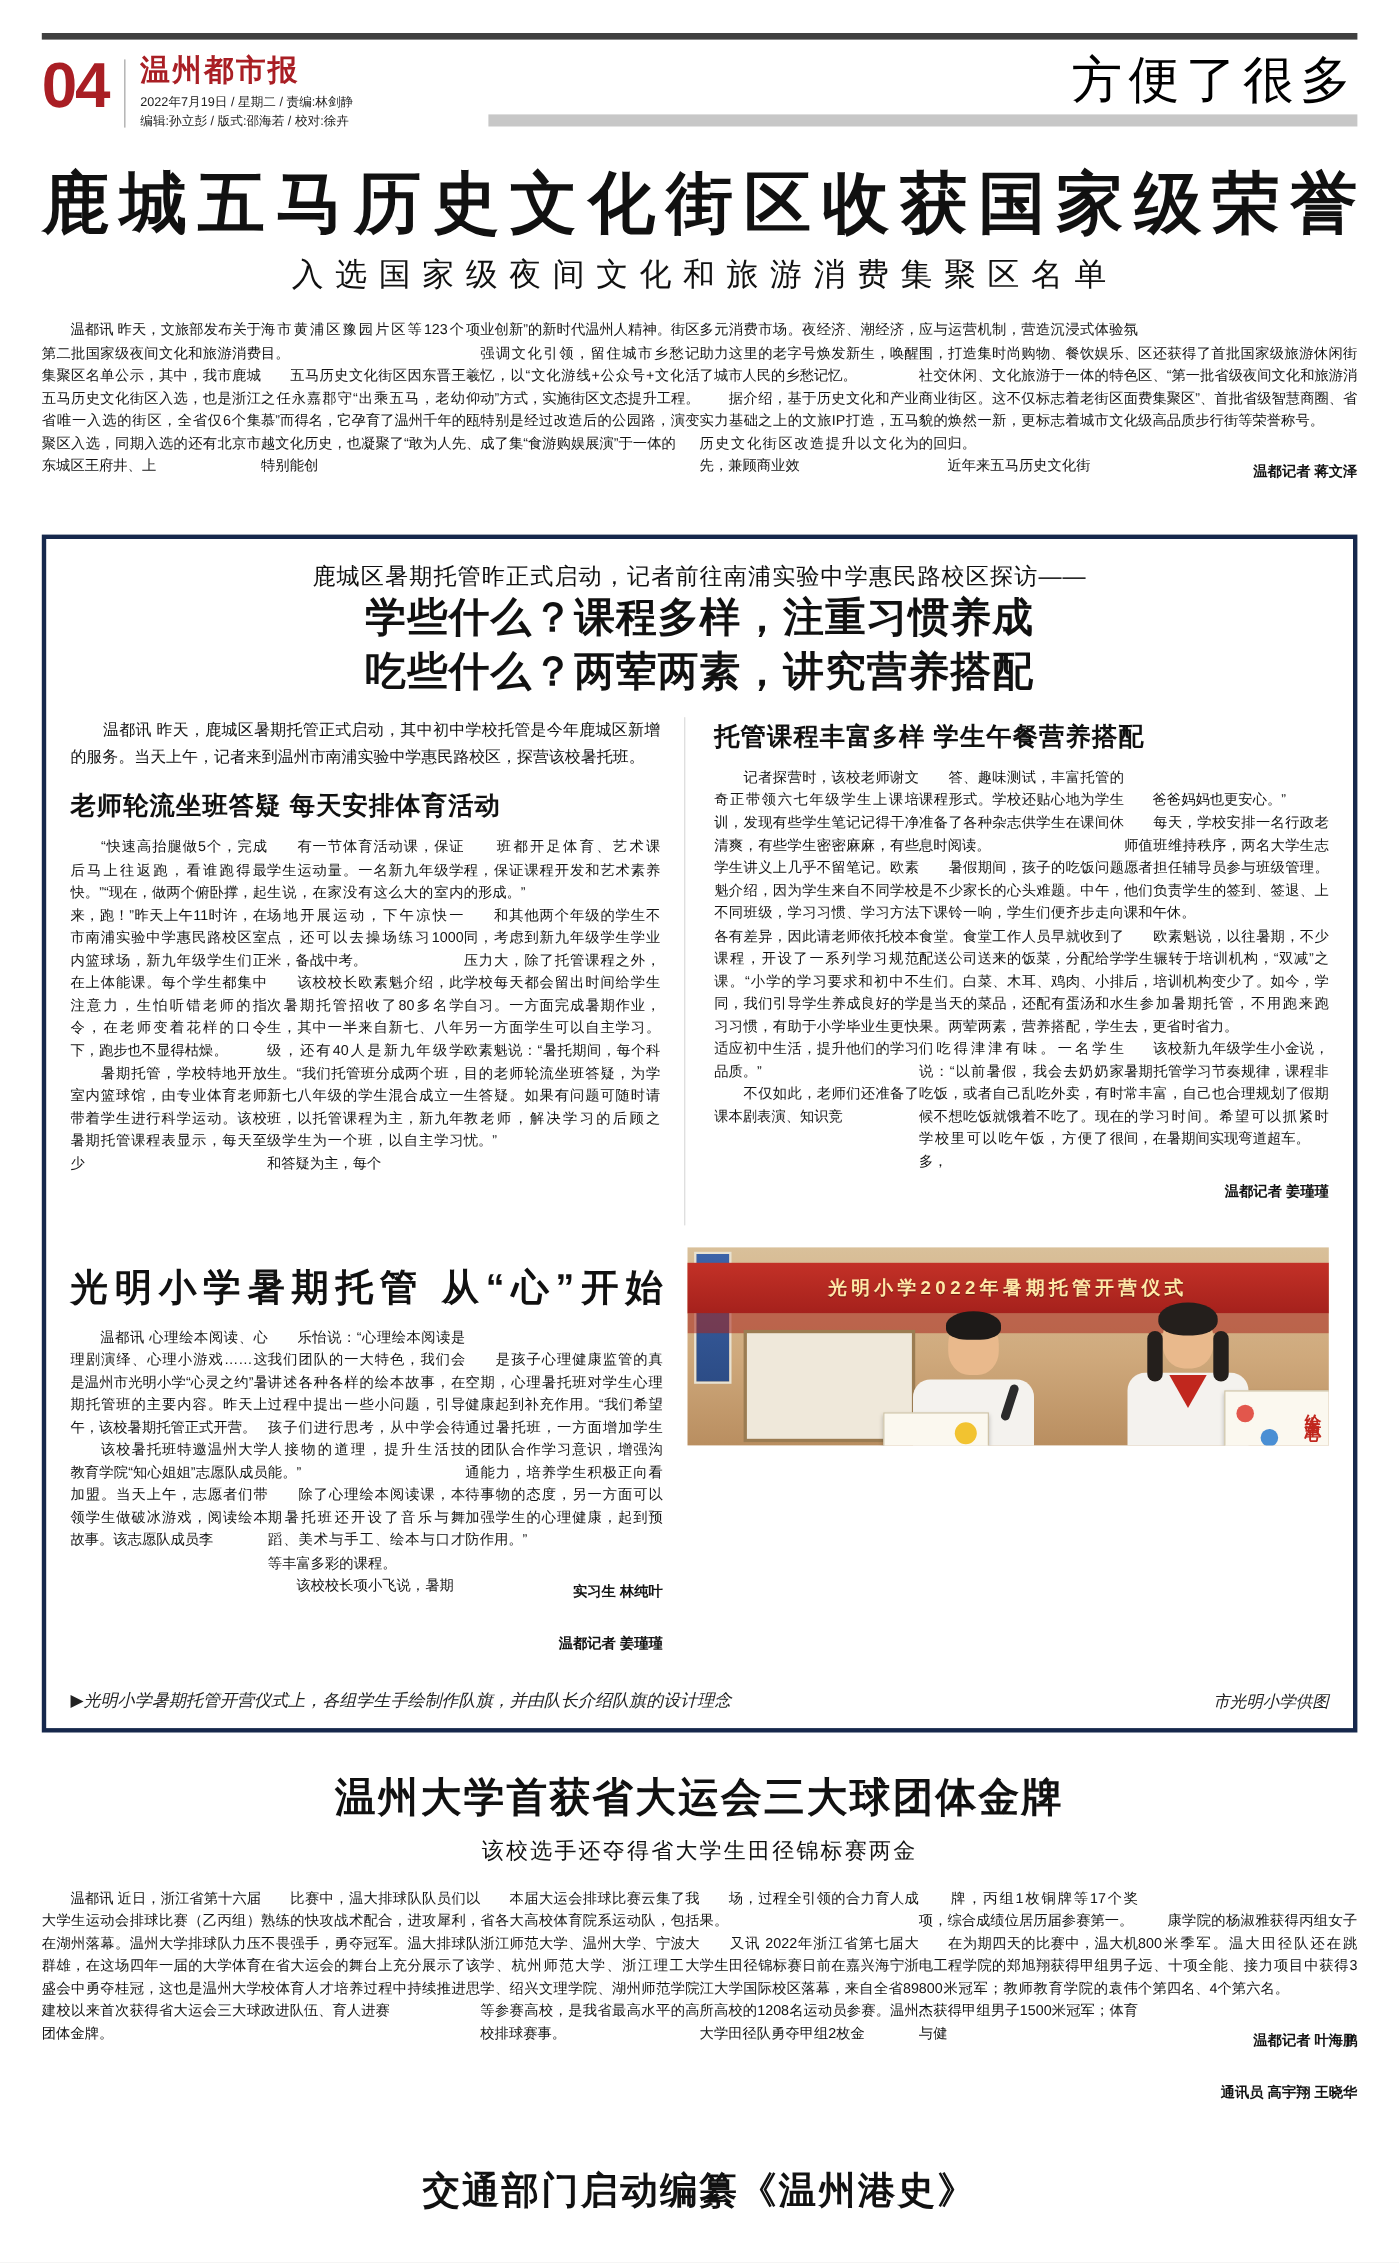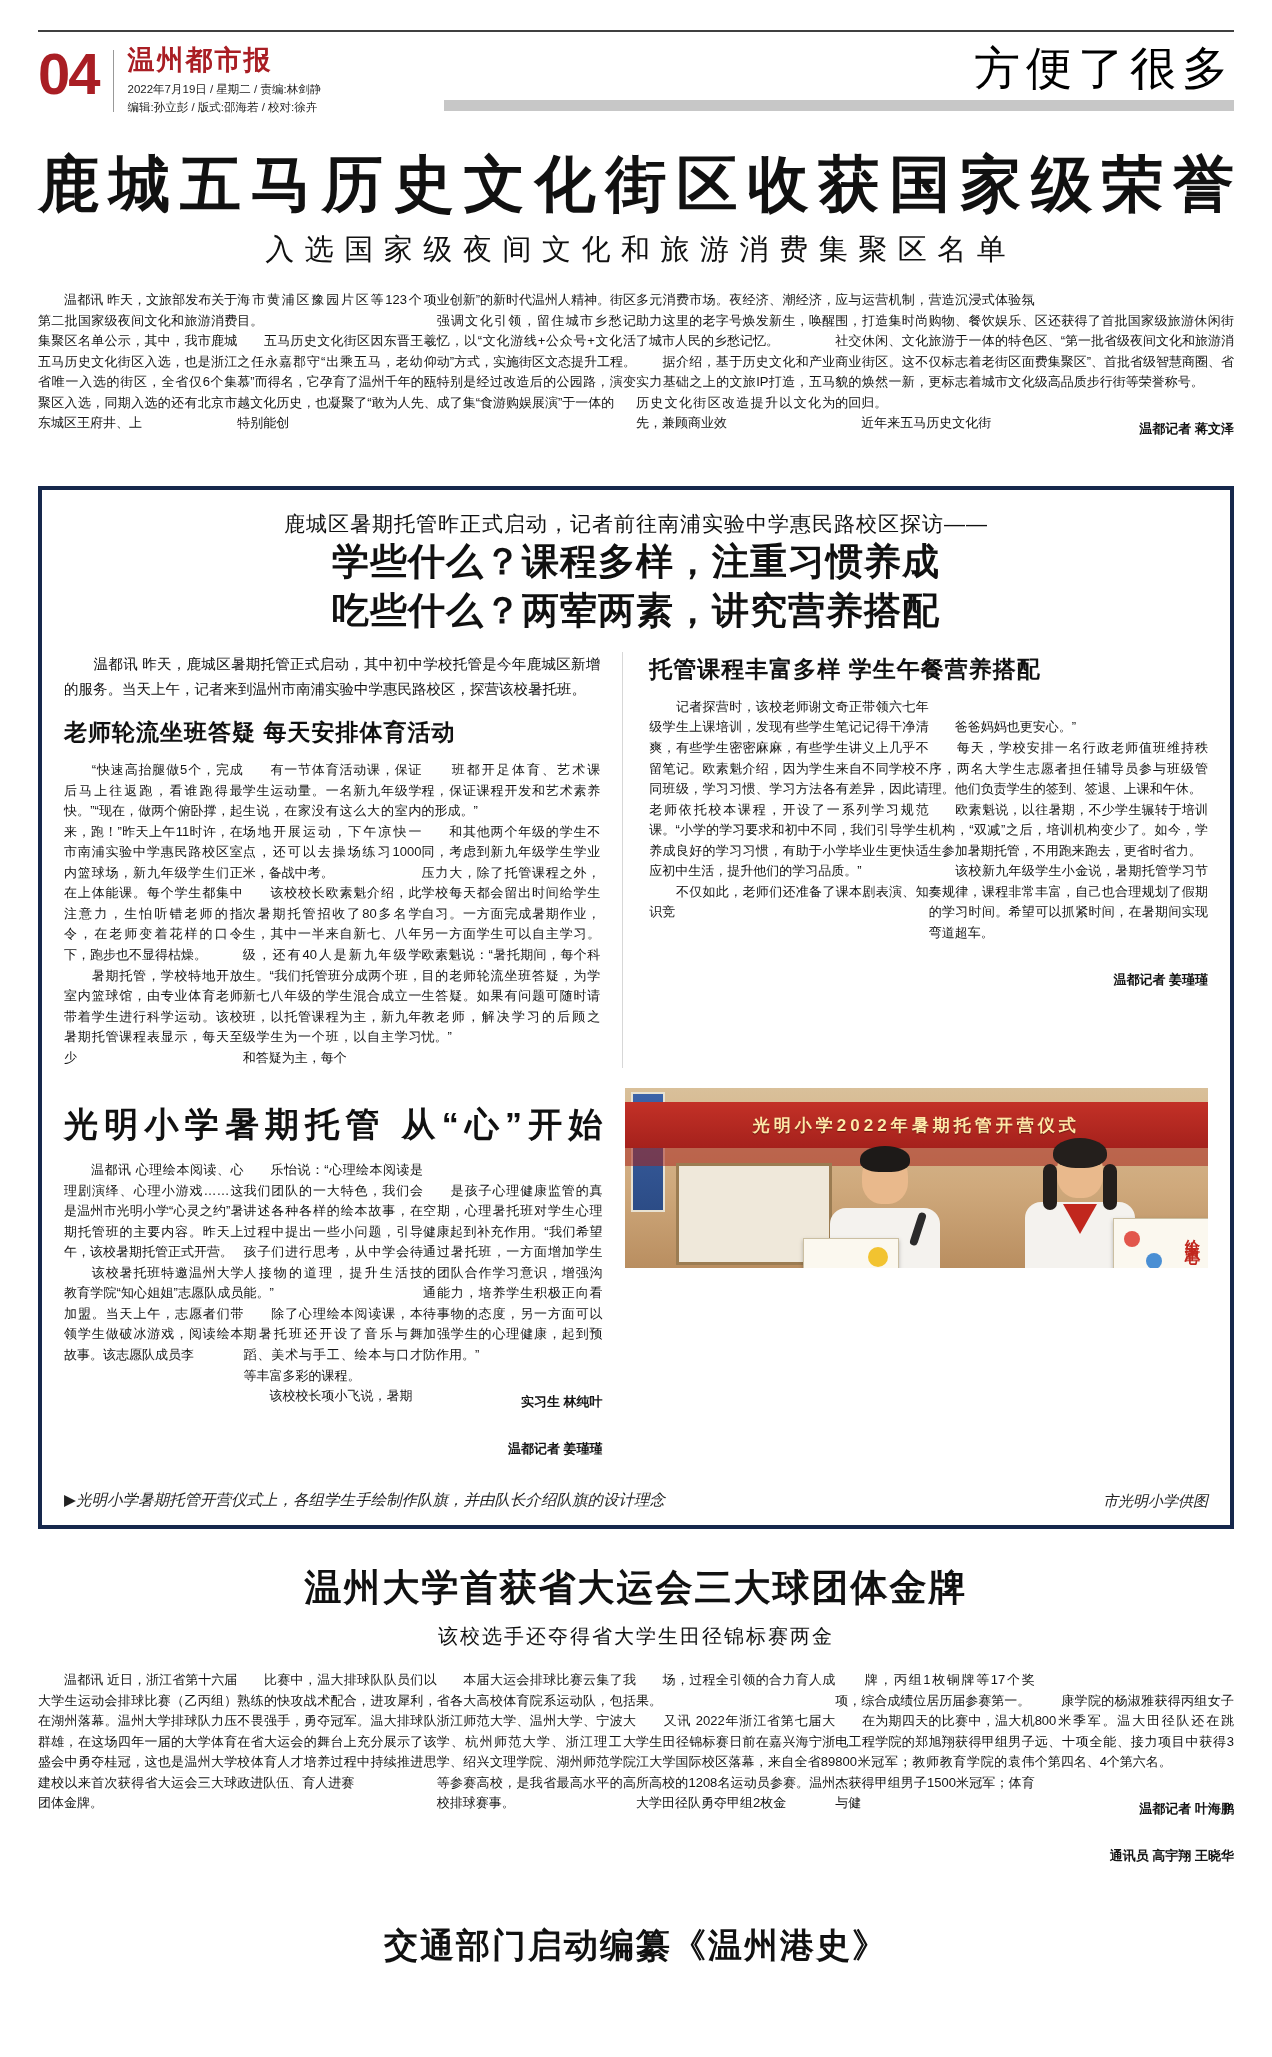--- a/index.html
+++ b/index.html
@@ -7,21 +7,21 @@
     --box-border:#16284c;
     --bar-gray:#c7c7c7;
     --ink:#111;
   }
   *{margin:0;padding:0;box-sizing:border-box;}
   html,body{background:#e8e8e8;}
   body{font-family:"Liberation Sans","DejaVu Sans",sans-serif;color:var(--ink);}
   .page{width:1272px;min-height:2057px;background:#fff;margin:0 auto;padding:30px 38px 30px;position:relative;}
 
   
-  .pheader{border-top:2px solid #404040;padding-top:14px;position:relative;height:110px;}
+  .pheader{border-top:6px solid #404040;padding-top:14px;position:relative;height:110px;}
   .pheader-left{display:flex;align-items:flex-start;gap:14px;}
   .pagenum{font-size:58px;line-height:0.95;font-weight:900;color:var(--accent-red);letter-spacing:-2px;}
   .pheader-div{width:1px;background:#999;height:62px;margin-top:4px;}
   .masthead-name{color:var(--accent-red);font-weight:900;font-size:27px;letter-spacing:2px;line-height:1.1;}
   .masthead-meta{font-size:11.5px;color:#222;margin-top:5px;line-height:1.55;}
   .section-mark{position:absolute;right:0;top:6px;font-size:46px;font-weight:400;letter-spacing:6px;color:#000;}
   .gray-bar{position:absolute;right:0;top:68px;height:11px;width:790px;background:var(--bar-gray);}
 
   
   .cols{display:flex;}
@@ -137,20 +137,22 @@
 　　该校校长欧素魁介绍，此次暑期托管招收了80多名学生，其中一半来自新七、八年级，还有40人是新九年级学生。“我们托管班分成两个班，新七八年级的学生混合成立一班，以托管课程为主，新九年级学生为一个班，以自主学习和答疑为主，每个</p>
           <p class="col">　　班都开足体育、艺术课程，保证课程开发和艺术素养的形成。”
 　　和其他两个年级的学生不同，考虑到新九年级学生学业压力大，除了托管课程之外，学校每天都会留出时间给学生自习。一方面完成暑期作业，另一方面学生可以自主学习。欧素魁说：“暑托期间，每个科目的老师轮流坐班答疑，为学生答疑。如果有问题可随时请教老师，解决学习的后顾之忧。”</p>
         </div>
       </div>
       <div class="box-half">
         <div class="sec-head first">托管课程丰富多样 学生午餐营养搭配</div>
         <div class="cols">
           <p class="col">　　记者探营时，该校老师谢文奇正带领六七年级学生上课培训，发现有些学生笔记记得干净清爽，有些学生密密麻麻，有些学生讲义上几乎不留笔记。欧素魁介绍，因为学生来自不同学校不同班级，学习习惯、学习方法各有差异，因此请老师依托校本课程，开设了一系列学习规范课。“小学的学习要求和初中不同，我们引导学生养成良好的学习习惯，有助于小学毕业生更快适应初中生活，提升他们的学习品质。”
 　　不仅如此，老师们还准备了课本剧表演、知识竞</p>
+          <p class="col">　　答、趣味测试，丰富托管的课程形式。学校还贴心地为学生准备了各种杂志供学生在课间休息时阅读。
+　　暑假期间，孩子的吃饭问题是不少家长的心头难题。中午，下课铃一响，学生们便齐步走向食堂。食堂工作人员早就收到了配送公司送来的饭菜，分配给学生们。白菜、木耳、鸡肉、小排是当天的菜品，还配有蛋汤和水果。两荤两素，营养搭配，学生们吃得津津有味。一名学生说：“以前暑假，我会去奶奶家吃饭，或者自己乱吃外卖，有时候不想吃饭就饿着不吃了。现在学校里可以吃午饭，方便了很多，</p>
           <div class="col">
             <p class="col" style="padding:0">　　爸爸妈妈也更安心。”
 　　每天，学校安排一名行政老师值班维持秩序，两名大学生志愿者担任辅导员参与班级管理。他们负责学生的签到、签退、上课和午休。
 　　欧素魁说，以往暑期，不少学生辗转于培训机构，“双减”之后，培训机构变少了。如今，学生参加暑期托管，不用跑来跑去，更省时省力。
 　　该校新九年级学生小金说，暑期托管学习节奏规律，课程非常丰富，自己也合理规划了假期的学习时间。希望可以抓紧时间，在暑期间实现弯道超车。</p>
             <p class="byline">温都记者 姜瑾瑾</p>
           </div>
         </div>
       </div>
     </div>

